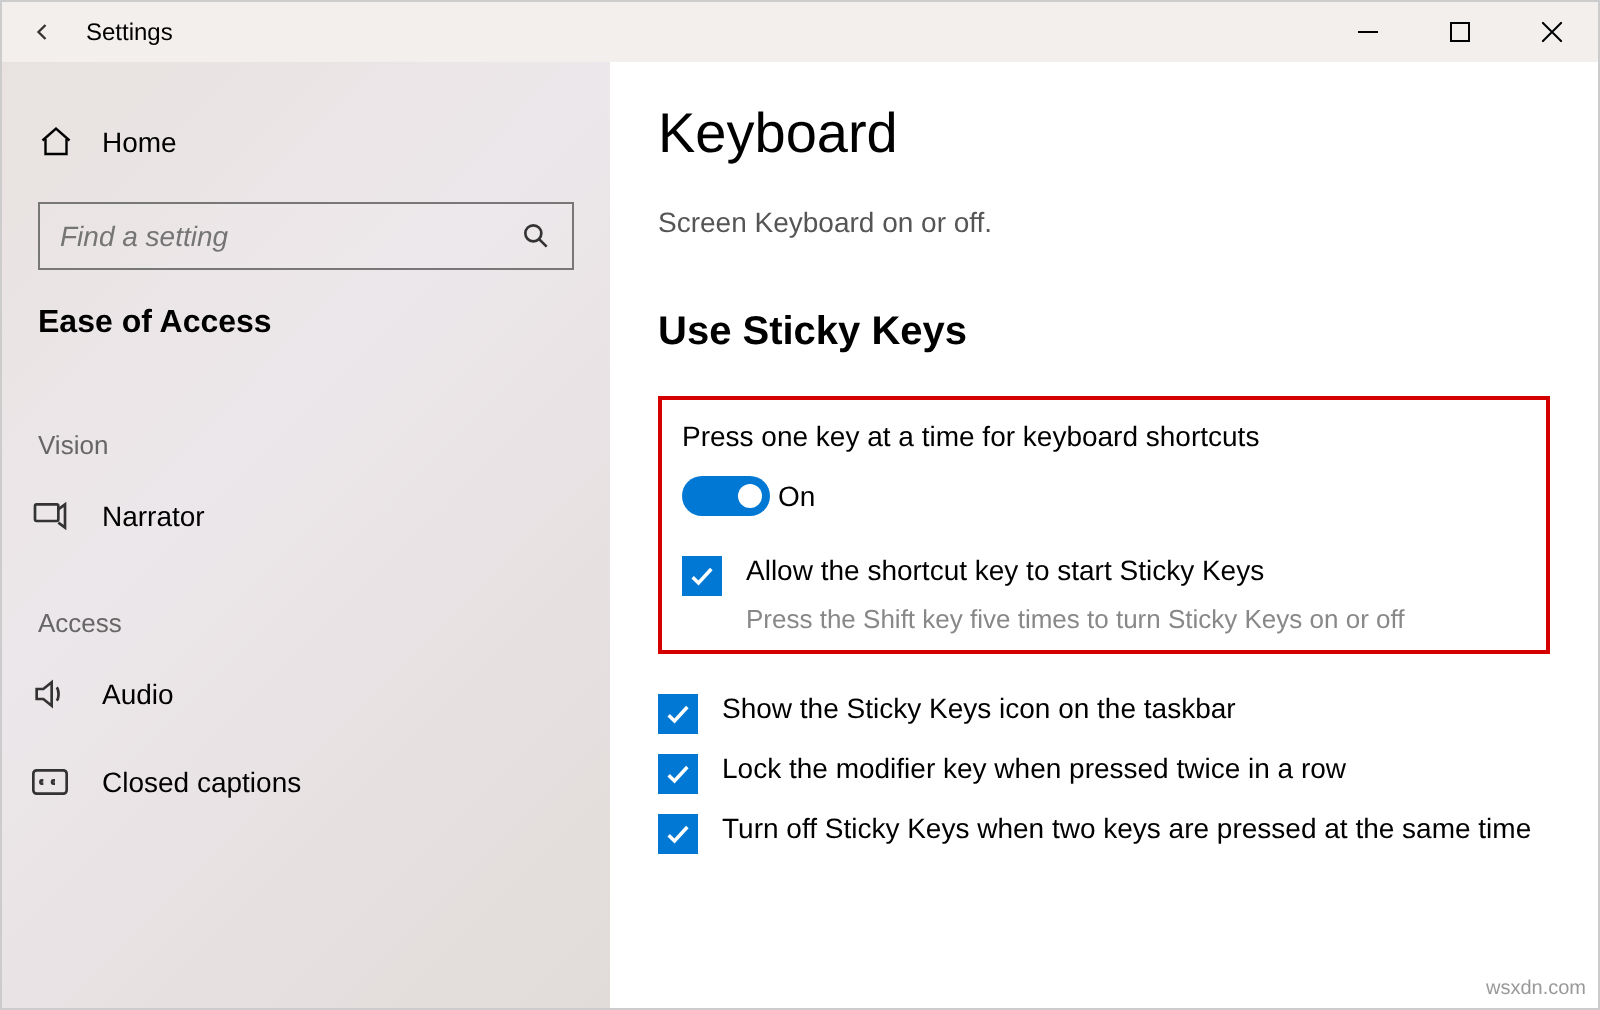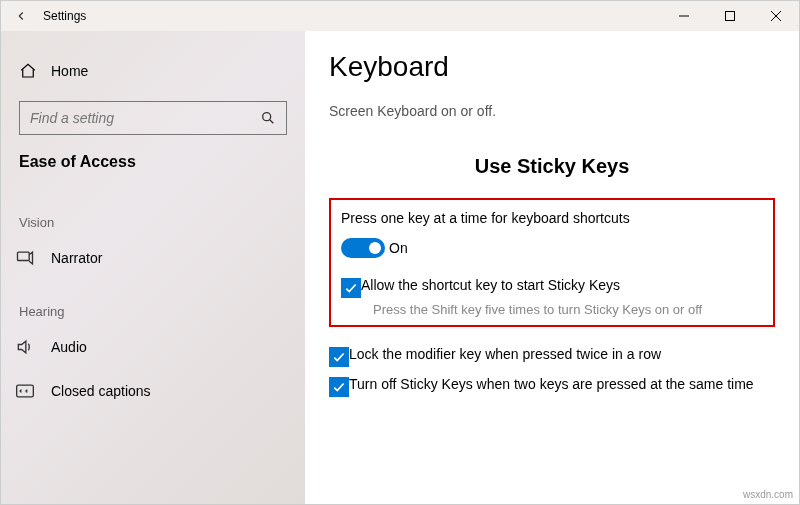--- a/index.html
+++ b/index.html
@@ -39,31 +39,31 @@
   .search input { flex:1; border:none; outline:none; background:transparent; font-size:14px; color:#555; font-style: italic;}
   .search .sicon { width:16px; height:16px; color:#333;}
   .category { font-size: 16px; font-weight:600; margin-bottom: 30px;}
   .group-label { font-size: 13px; color:#666; margin: 14px 0 6px 0;}
   .nav-item { display:flex; align-items:center; gap:16px; height:44px; margin-left:-4px;}
   .nav-item .nicon{ width:20px; height:20px; display:flex; align-items:center; justify-content:center; color:#333;}
   .nav-item .nlabel{ font-size:14px;text-align:right;}
   .content { flex:1; padding: 20px 24px 0 24px; overflow: hidden; background:#fff; position:relative;}
   h1 { font-size: 28px; font-weight:400; margin-bottom: 20px;}
   .subtext { font-size: 14px; color:#555; margin-bottom: 36px;}
-  h2 { font-size: 20px; font-weight:600; margin-bottom: 20px; text-align: center;}
+  h2 { font-size: 20px; font-weight:600; margin-bottom: 20px;}
   .highlight-box { border: 2px solid #d40000; padding: 10px 10px 4px 10px; margin-bottom: 18px;}
   .opt-title { font-size: 14px; color:#000; margin-bottom: 12px;}
   .toggle-row { display:flex; align-items:center; gap:4px; margin-bottom: 18px;}
   .toggle {
     width: 44px; height:20px; border-radius: 20px; background:#0078d4;
     position:relative;
   }
   .toggle .knob { width:12px; height:12px; border-radius:50%; background:#fff; position:absolute; right:4px; top:4px;}
   .toggle-label { font-size:14px;}
-  .chk-row { display:flex; align-items:flex-start; margin-bottom: 8px;}
+  .chk-row { display:flex; align-items:flex-start; gap:12px; margin-bottom: 8px;}
   .chk {
     width:20px; height:20px; background:#0078d4; display:flex; align-items:center; justify-content:center;
     flex-shrink:0; margin-top:2px;
   }
   .chk svg { stroke:#fff;}
   .chk-label { font-size:14px; line-height:1.4;}
   .chk-hint { font-size:13px; color:#888; margin-left:32px; margin-top:-4px; margin-bottom:4px;}
   .watermark { position:absolute; bottom:4px; right:6px; font-size:10px; color:#999;}
 </style>
 </head>
@@ -126,21 +126,21 @@
       <div class="nav-item">
         <div class="nicon">
           <svg width="20" height="20" viewBox="0 0 24 24" fill="none" stroke="currentColor" stroke-width="1.6">
               <rect x="3" y="5" width="14" height="10" rx="1"></rect>
               <path d="M17 8l4-3v14l-4-3"></path>
             </svg>
         </div>
         <div class="nlabel">Narrator</div>
       </div>
 
-      <div class="group-label" style="margin-top:24px">Hearing</div>
+      <div class="group-label" style="margin-top:24px">Access</div>
 
       <div class="nav-item">
         <div class="nicon">
           <svg width="20" height="20" viewBox="0 0 24 24" fill="none" stroke="currentColor" stroke-width="1.6">
               <path d="M4 9v6h4l5 4V5l-5 4H4z"></path>
               <path d="M16 8c1.5 1.5 1.5 6.5 0 8"></path>
             </svg>
         </div>
         <div class="nlabel">Audio</div>
       </div>
@@ -175,35 +175,43 @@
           <div class="chk">
             <svg width="14" height="14" viewBox="0 0 24 24" fill="none" stroke-width="3">
                 <polyline points="4,13 9,18 20,6"></polyline>
               </svg>
           </div>
           <div class="chk-label">Allow the shortcut key to start Sticky Keys</div>
         </div>
         <div class="chk-hint">Press the Shift key five times to turn Sticky Keys on or off</div>
       </div>
 
-
       <div class="chk-row">
         <div class="chk">
           <svg width="14" height="14" viewBox="0 0 24 24" fill="none" stroke-width="3">
               <polyline points="4,13 9,18 20,6"></polyline>
             </svg>
         </div>
-        <div class="chk-label">Lock the modifier key when pressed twice in a row</div>
+        <div class="chk-label">Show the Sticky Keys icon on the taskbar</div>
       </div>
 
       <div class="chk-row">
         <div class="chk">
           <svg width="14" height="14" viewBox="0 0 24 24" fill="none" stroke-width="3">
               <polyline points="4,13 9,18 20,6"></polyline>
             </svg>
         </div>
+        <div class="chk-label">Lock the modifier key when pressed twice in a row</div>
+      </div>
+
+      <div class="chk-row">
+        <div class="chk">
+          <svg width="14" height="14" viewBox="0 0 24 24" fill="none" stroke-width="3">
+              <polyline points="4,13 9,18 20,6"></polyline>
+            </svg>
+        </div>
         <div class="chk-label">Turn off Sticky Keys when two keys are pressed at the same time</div>
       </div>
 
       <div class="watermark">wsxdn.com</div>
     </div>
   </div>
 </div>
 
 </body></html>

